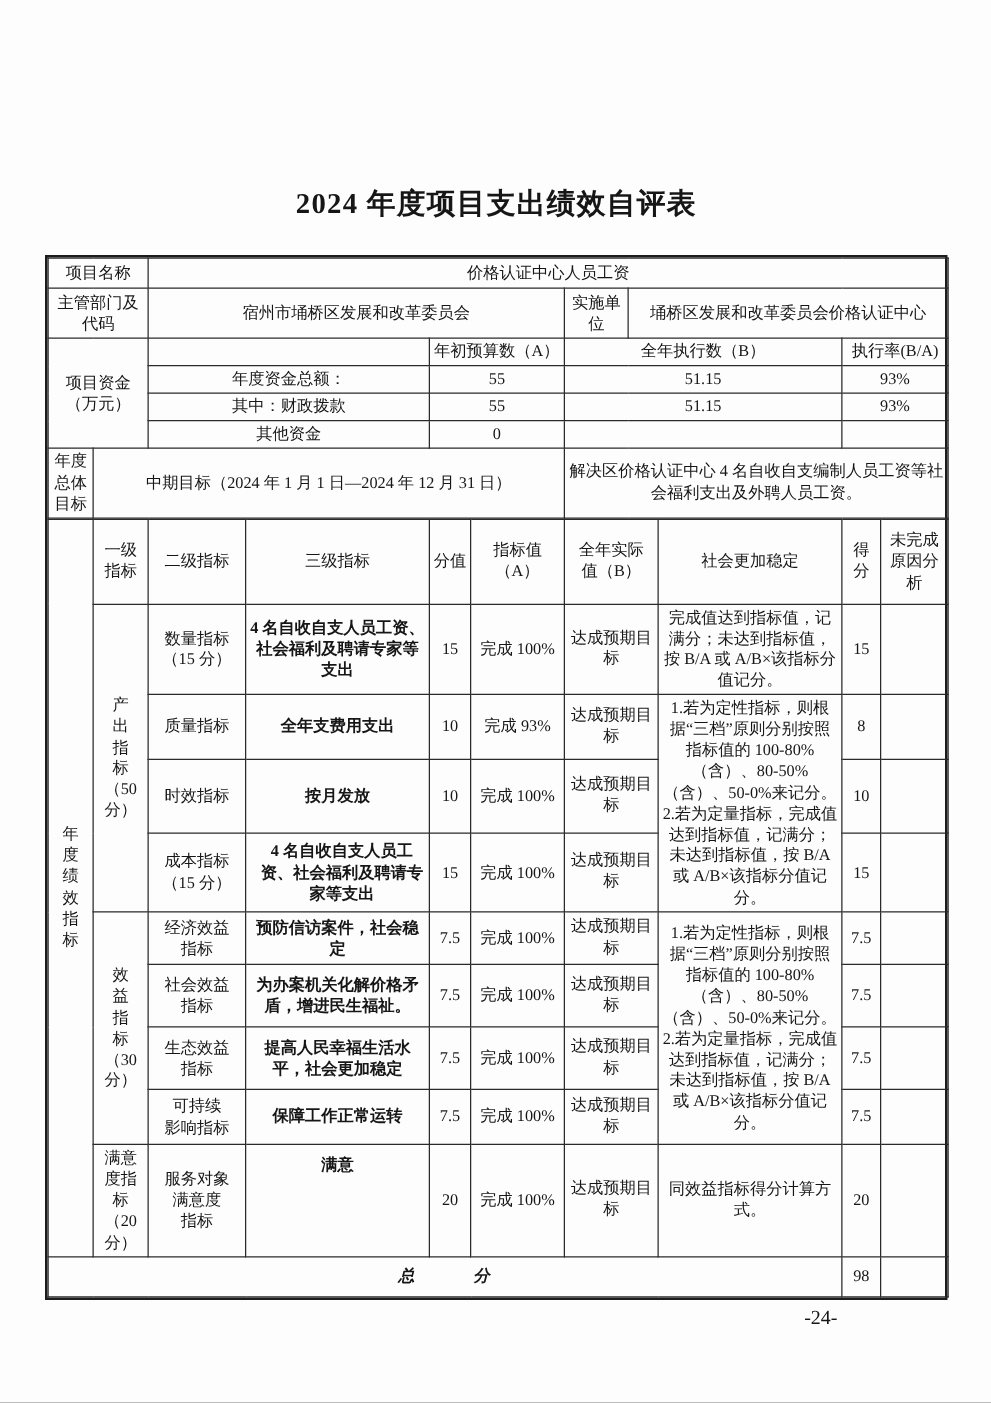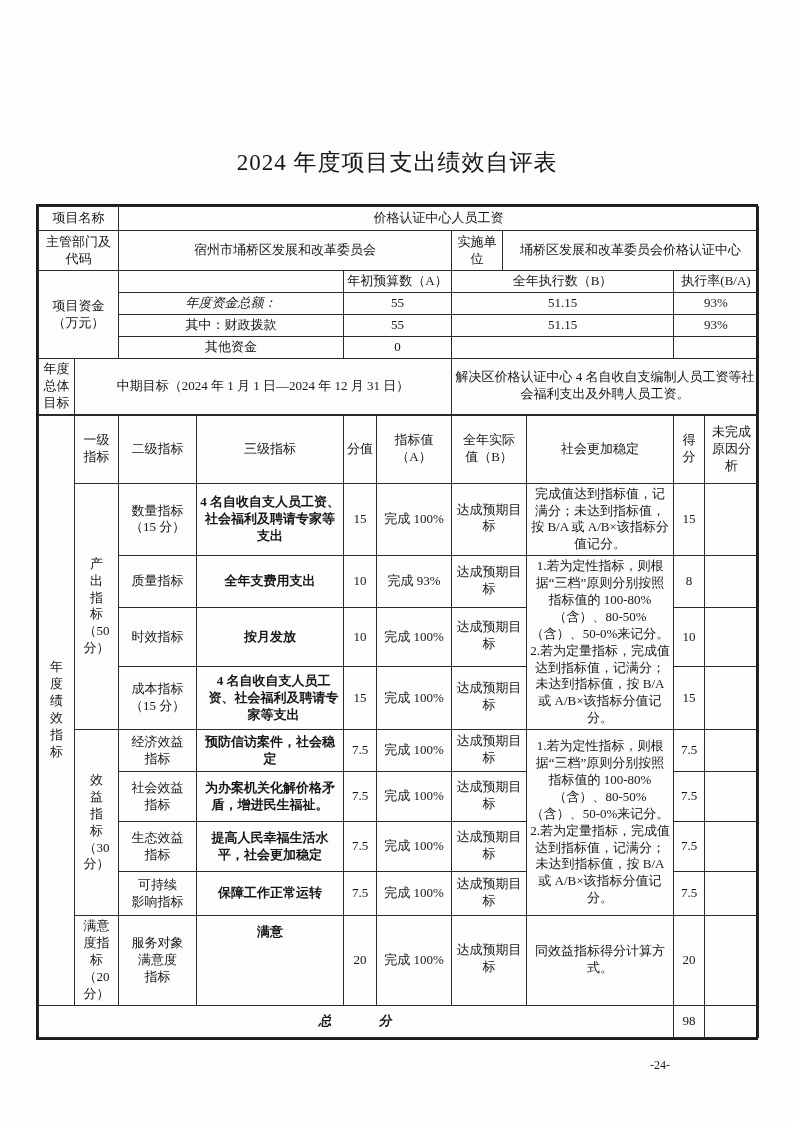--- a/index.html
+++ b/index.html
@@ -10,21 +10,21 @@
     margin:0 auto;
     background:#fdfdfd;
     color:#161616;
     font-family:"Liberation Serif","DejaVu Serif",serif;
     overflow:hidden;
   }
   .content { padding:147px 35px 0 36px; }
   .doc-title {
     text-align:center;
     font-size:23px;
-    font-weight:normal;
+    font-weight:bold;
     letter-spacing:1px;
     margin-bottom:26px;
   }
   .tbl-wrap { border:2px solid #1c1c1c; width:722px; }
   table.tbl {
     width:100%;
     border-collapse:collapse;
     table-layout:fixed;
   }
   table.tbl td {
@@ -37,37 +37,37 @@
     word-break:break-all;
     overflow:hidden;
   }
   .pre { white-space:pre-line; }
   .method {
     text-align:left;
     font-size:12.5px;
     line-height:1.4;
     padding:3px 5px;
   }
-  .fund-name-0 { text-align:left; padding-left:8px;font-style:italic; }
+  .fund-name-0 { text-align:left; padding-left:8px; }
   .fund-name-1 { text-align:left; padding-left:36px;margin-top:48px; }
   .fund-name-2 { text-align:left; padding-left:66px; }
   .vlabel {
     line-height:2.0;
     font-size:13.5px;
     padding:0;
   }
   .vlabel .inner { width:15px; margin:16px auto; word-break:break-all; }
   .glabel { line-height:1.55; }
   .total-label { font-weight:bold; font-size:14.5px; letter-spacing:2px;font-style:italic; }
   .total-score { font-size:14px; }
   .page-num {
-    margin-top:18px;
+    margin-top:6px;
     text-align:right;
     padding-right:88px;
-    font-size:12px;
+    font-size:16px;
     font-family:"Liberation Serif","DejaVu Serif",serif;
   }
   .l3cell { text-align:left; padding:3px 4px 3px 6px; line-height:1.45;font-weight:bold; }
   .actual-cell { text-align:left; padding:2px 4px 2px 7px; line-height:1.45;font-family:Liberation Mono, monospace; }
   .goal-cell { padding:4px 8px; line-height:1.5; }
 </style>
 </head>
 <body>
 
 <div class="sheet">

